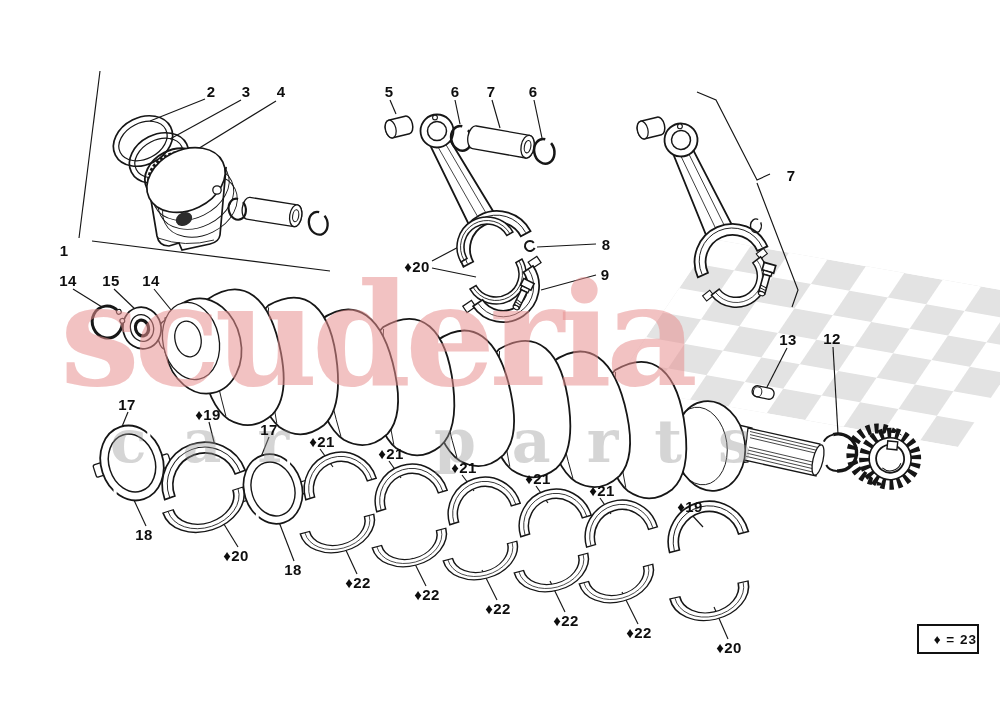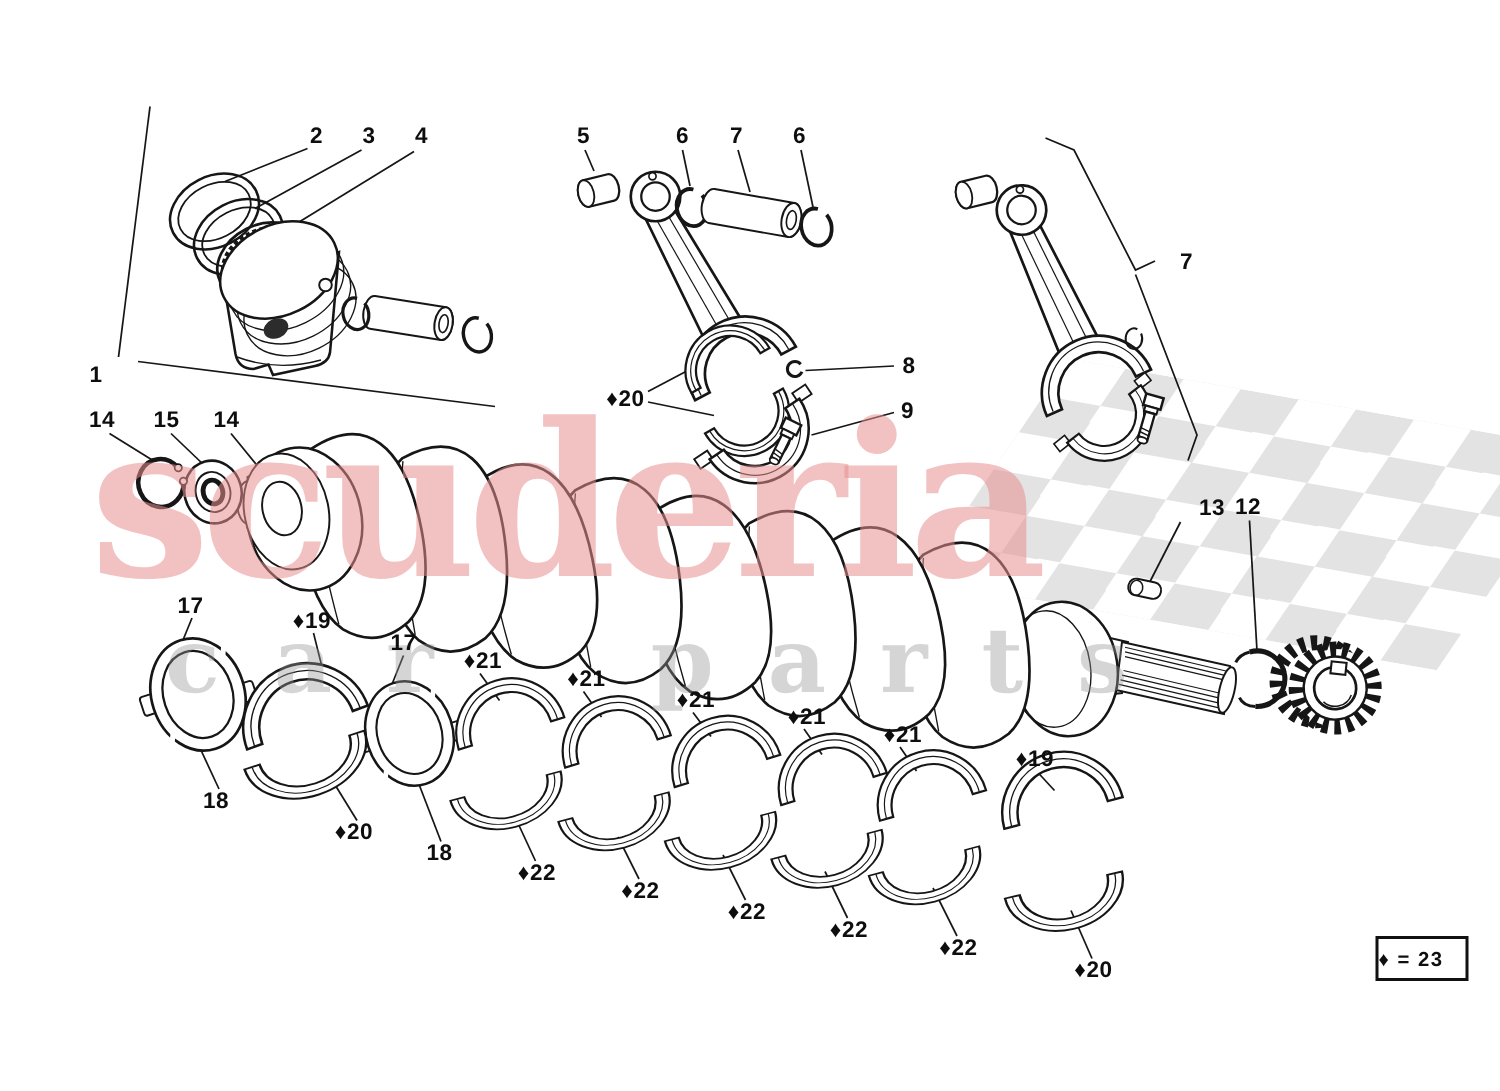--- a/index.html
+++ b/index.html
@@ -19,21 +19,21 @@
   
   .wm{position:absolute;pointer-events:none;white-space:nowrap;
       font-family:"DejaVu Serif",serif;font-weight:700;}
   #wm1{left:60px;top:252px;font-size:142px;letter-spacing:-6px;color:rgba(231,144,144,.55);}
   #wm2{left:70px;top:406px;font-size:60px;letter-spacing:36px;word-spacing:52px;color:rgba(150,150,150,.40);margin-left:40px;}
   
   .lbl{position:absolute;transform:translate(-50%,-50%);font-weight:700;font-size:15px;
        color:#0e0e0e;white-space:nowrap;letter-spacing:.4px;}
   
   #legend{position:absolute;left:917px;top:624px;width:58px;height:26px;border:2px solid #111;
-          background:#fff;display:flex;align-items:center;justify-content:flex-start;}
+          background:#fff;display:flex;align-items:center;justify-content:flex-end;}
   #legend span{font-weight:700;font-size:13.5px;color:#0e0e0e;letter-spacing:1px;}
 </style>
 </head>
 <body>
 
 <div id="stage">
 
   <div id="checkers"></div>
 
   <svg id="art" viewBox="0 0 1000 727" xmlns="http://www.w3.org/2000/svg">
@@ -309,21 +309,21 @@
   <div class="lbl" style="left:281px;top:91px">4</div>
   <div class="lbl" style="left:389px;top:91px">5</div>
   <div class="lbl" style="left:455px;top:91px">6</div>
   <div class="lbl" style="left:491px;top:91px">7</div>
   <div class="lbl" style="left:533px;top:91px">6</div>
   <div class="lbl" style="left:606px;top:244px">8</div>
   <div class="lbl" style="left:605px;top:274px">9</div>
   <div class="lbl" style="left:417px;top:266px">♦20</div>
   <div class="lbl" style="left:791px;top:175px">7</div>
   <div class="lbl" style="left:832px;top:338px">12</div>
-  <div class="lbl" style="left:808px;top:339px">13</div>
+  <div class="lbl" style="left:788px;top:339px">13</div>
   <div class="lbl" style="left:151px;top:280px">14</div>
   <div class="lbl" style="left:111px;top:280px">15</div>
   <div class="lbl" style="left:68px;top:280px">14</div>
   <div class="lbl" style="left:127px;top:404px">17</div>
   <div class="lbl" style="left:208px;top:414px">♦19</div>
   <div class="lbl" style="left:269px;top:429px">17</div>
   <div class="lbl" style="left:322px;top:441px">♦21</div>
   <div class="lbl" style="left:391px;top:453px">♦21</div>
   <div class="lbl" style="left:464px;top:467px">♦21</div>
   <div class="lbl" style="left:538px;top:478px">♦21</div>

